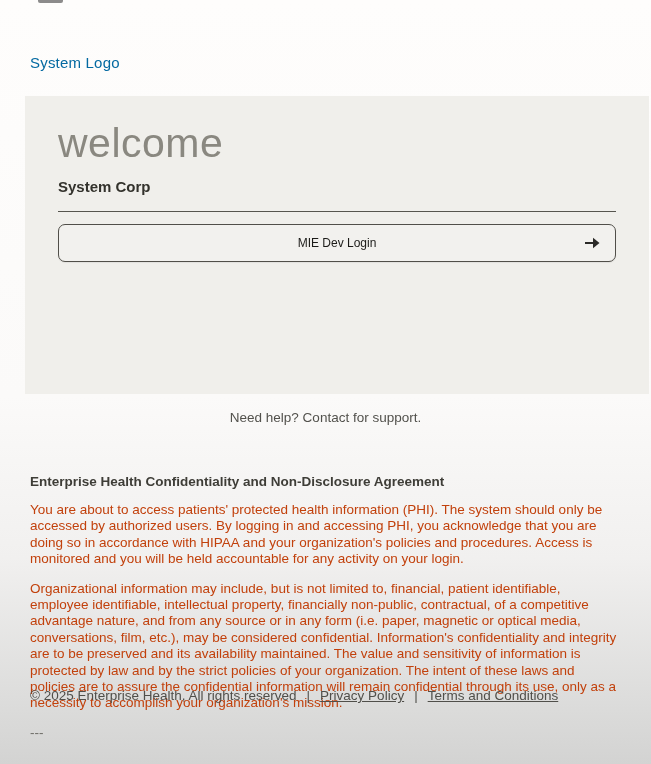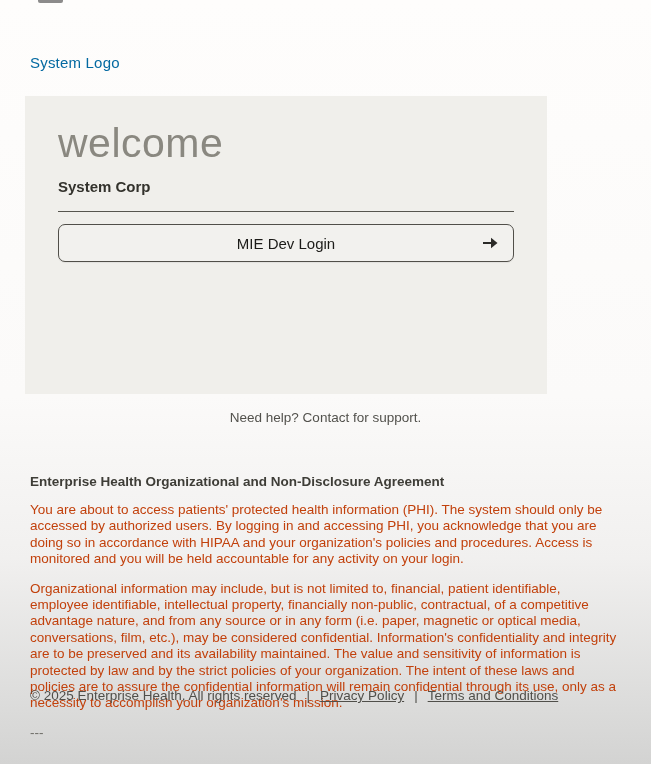--- a/index.html
+++ b/index.html
@@ -34,21 +34,21 @@
     left: 30px;
     top: 54px;
     font-size: 15px;
     color: #0369a1;
     letter-spacing: 0.2px;
   }
   .welcome-panel {
     position: absolute;
     left: 25px;
     top: 96px;
-    width: 522px;
+    width: 624px;
     height: 298px;
     background: #f0efeb;
     box-sizing: border-box;
     padding: 25px 33px 0 33px;
   }
   .welcome-heading {
     font-size: 41px;
     font-weight: 200;
     color: #8a8880;
     letter-spacing: 0.5px;
@@ -71,21 +71,21 @@
     margin-top: 12px;
     height: 38px;
     width: 100%;
     box-sizing: border-box;
     background: #f2f1ee;
     border: 1.5px solid #514f49;
     border-radius: 7px;
     display: flex;
     align-items: center;
     justify-content: center;
-    font-size: 15px;
+    font-size: 12px;
     color: #1c1b18;
     cursor: pointer;
     box-shadow: 0 1px 1px rgba(0,0,0,0.06);
   }
   .login-button + .login-button { margin-top: 10px; }
   .arrow-icon {
     position: absolute;
     right: 14px;
     top: 50%;
     transform: translateY(-50%);
@@ -162,21 +162,21 @@
         <polygon points="9,1.2 15.5,6.5 9,11.8" fill="#2b2a27"></polygon>
       </svg>
     </span>
   </div>
 
 </div>
 
 <div class="help-text">Need help? Contact for support.</div>
 
 <div class="agreement">
-  <p class="agreement-heading">Enterprise Health Organizational and Non-Disclosure Agreement</p>
+  <p class="agreement-heading">Enterprise Health Confidentiality and Non-Disclosure Agreement</p>
   <p class="body-text">You are about to access patients' protected health information (PHI). The system should only be accessed by authorized users. By logging in and accessing PHI, you acknowledge that you are doing so in accordance with HIPAA and your organization's policies and procedures. Access is monitored and you will be held accountable for any activity on your login.</p>
   <p class="body-text">Organizational information may include, but is not limited to, financial, patient identifiable, employee identifiable, intellectual property, financially non-public, contractual, of a competitive advantage nature, and from any source or in any form (i.e. paper, magnetic or optical media, conversations, film, etc.), may be considered confidential. Information's confidentiality and integrity are to be preserved and its availability maintained. The value and sensitivity of information is protected by law and by the strict policies of your organization. The intent of these laws and policies are to assure the confidential information will remain confidential through its use, only as a necessity to accomplish your organization's mission.</p>
   <div class="dashes">---</div>
 </div>
 
 <div class="footer">
   <span>© 2025 Enterprise Health, All rights reserved</span><span class="sep">|</span><a>Privacy Policy</a><span class="sep">|</span><a>Terms and Conditions</a>
 </div>
 
 </body></html>

